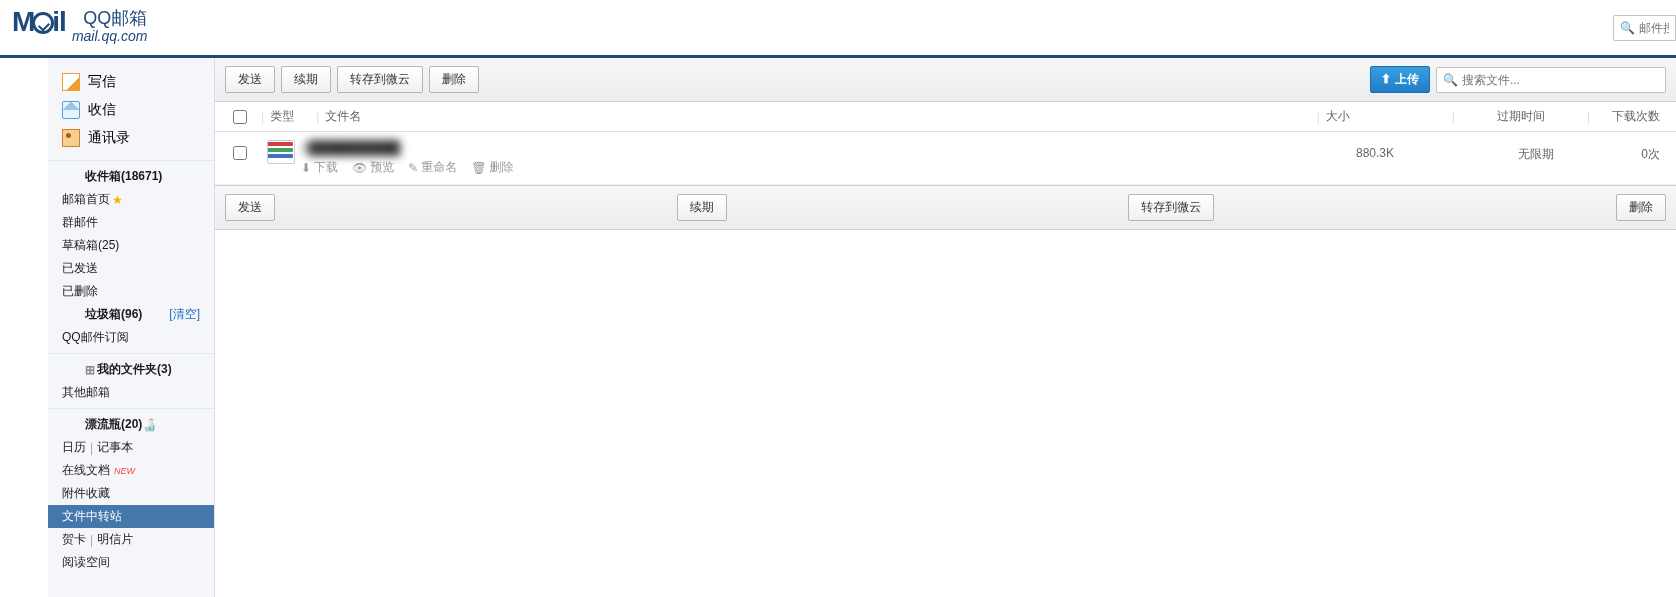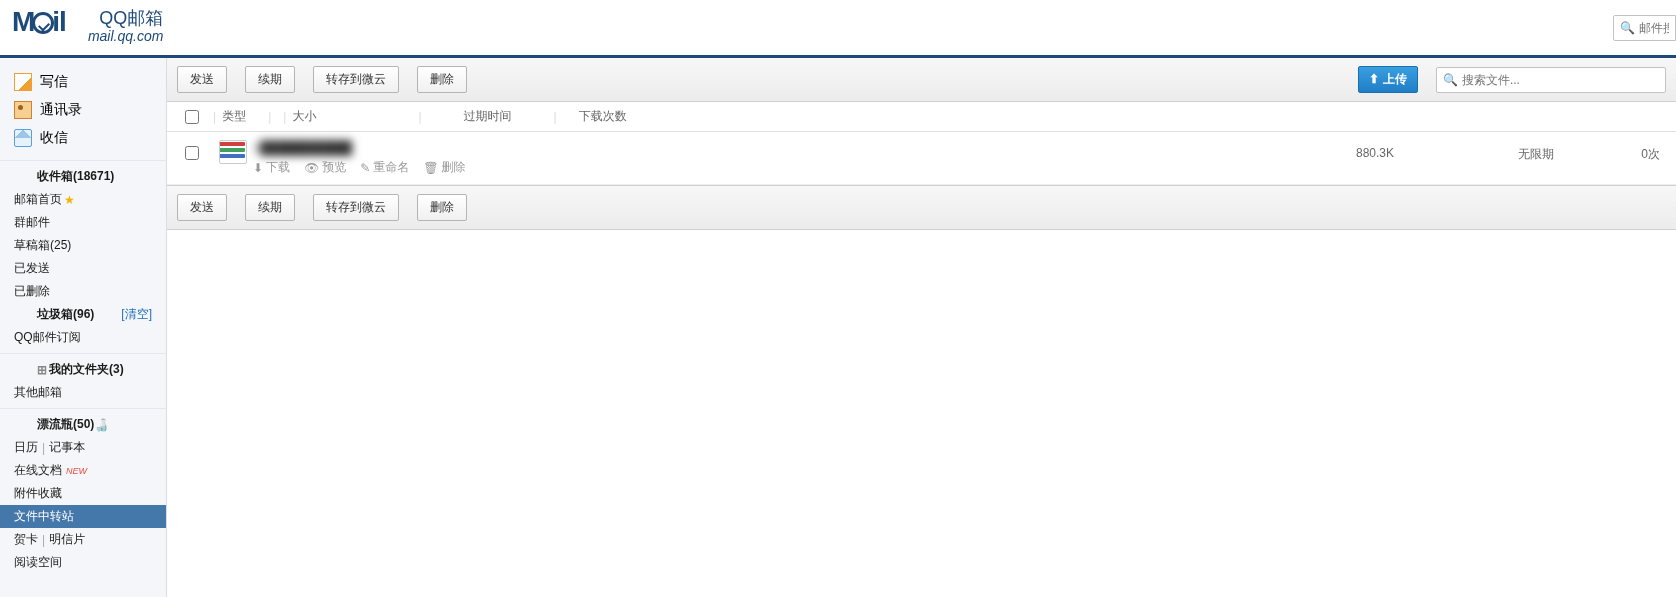--- a/index.html
+++ b/index.html
@@ -4,35 +4,35 @@
 <style>
 * { margin: 0; padding: 0; box-sizing: border-box; font-family: "Microsoft YaHei", Arial, sans-serif; }
 body { font-size: 12px; color: #333; background: #fff; overflow: hidden; }
 
 
 .header { height: 58px; border-bottom: 3px solid #1e4a7a; display: flex; align-items: flex-start; padding: 6px 0 0 12px; position: relative; }
 .logo-block { display: flex; align-items: flex-start; text-align: right; }
 .logo-mail { font-size: 28px; font-weight: bold; color: #1e4a7a; letter-spacing: -1px; font-family: Arial, sans-serif; }
 .logo-mail .o-icon { display:inline-block; width:22px; height:22px; border:3px solid #1e4a7a; border-radius:50%; vertical-align:-3px; position:relative; margin:0 -2px; }
 .logo-mail .o-icon::after{content:""; position:absolute; left:4px; top:7px; width:8px; height:5px; border-left:2px solid #1e4a7a; border-bottom:2px solid #1e4a7a; transform:rotate(-45deg);}
-.logo-sub { margin-left: 22px; }
+.logo-sub { margin-left: 6px; }
 .logo-sub .cn { font-size: 18px; color: #1e4a7a; font-weight: 500; }
 .logo-sub .en { font-size: 14px; color: #1e4a7a; display: block; margin-top: -2px; font-style: italic; }
 .header-info { margin-left: 28px; padding-top: 2px; }
 .account-line { font-size: 12px; color: #333; }
 .account-line .caret { color: #aaa; margin-left: 2px; }
 .nav-links { margin-top: 4px; font-size: 12px; }
 .nav-links a { color: #1e6fbf; text-decoration: none; cursor: pointer; }
 .nav-links .sep { color: #bbb; margin: 0 4px; }
 .top-search { position: absolute; right: 0; top: 50%; transform: translateY(-50%); border:1px solid #c3c3c3; background:#fff; height:26px; display:flex; align-items:center; padding:0 6px; border-radius:2px 0 0 2px; }
 .top-search .mag { color:#888; margin-right:4px; }
 .top-search input { border:none; outline:none; font-size:12px; width:30px; }
 
 
-.container { display: flex; height: calc(100vh - 58px); }
+.container { display: flex; height: calc(100vh - 58px); padding-left: 48px; }
 .sidebar { width: 167px; background: #f4f6f9; border-right: 1px solid #d6dde6; padding-top: 10px; overflow-y: auto; }
 .main { flex: 1; background: #fff; overflow: hidden; }
 
 
 .side-primary { padding: 0 0 8px 0; }
 .side-primary .p-item { display:flex; align-items:center; padding: 5px 14px; cursor:pointer; }
 .side-primary .p-item .ico { width:18px; height:18px; margin-right:8px; display:inline-flex; align-items:center; justify-content:center; }
 .side-primary .p-item .lbl { font-size:14px; color:#000; }
 .ico-compose{border:1px solid #f0a030;position:relative;background:linear-gradient(135deg,#fff 60%,#f0a030 60%);}
 .ico-inbox{border:1px solid #5aa0e0;border-radius:2px;position:relative;background:#e8f2fb;}
@@ -48,21 +48,21 @@
 .side-group .g-item .star { color:#f5b301; margin-left:2px; }
 .side-group .g-item .new { color:#e74c3c; font-size:9px; margin-left:4px; font-style:italic; }
 .side-group .g-item.sel { background:#4477aa; }
 .side-group .g-item.sel a { color:#fff; }
 .side-group .clear { float:right; color:#1e6fbf; font-weight:normal; font-size:12px; margin-left:auto; }
 .side-group .expand { color:#888; margin-right:2px; width:10px; display:inline-block; }
 .side-group .inline a { color:#1a1a1a; }
 .side-group .inline .isep { color:#aaa; margin:0 4px; }
 
 
-.toolbar { background: linear-gradient(#f7f7f7,#ececec); border-bottom:1px solid #d0d0d0; padding: 8px 10px; display:flex; align-items:center; gap:18px; }
+.toolbar { background: linear-gradient(#f7f7f7,#ececec); border-bottom:1px solid #d0d0d0; padding: 8px 10px; display:flex; align-items:center; gap:6px;justify-content:space-between; }
 .toolbar.bottom { border-top:1px solid #d0d0d0; border-bottom:1px solid #d0d0d0; }
 .btn { border:1px solid #b5b5b5; background:linear-gradient(#fff,#f0f0f0); padding:4px 12px; font-size:12px; cursor:pointer; border-radius:2px; color:#333; }
 .btn-primary { border:1px solid #1a6fb0; background:linear-gradient(#3a9ee0,#1f7ec7); color:#fff; font-weight:bold; padding:4px 10px; }
 .btn-primary .up-ico { margin-right:4px; }
 .toolbar .spacer { flex:1; }
 .file-search { border:1px solid #c3c3c3; background:#fff; height:26px; display:flex; align-items:center; padding:0 6px; border-radius:2px; width:230px; }
 .file-search .mag { color:#888; margin-right:4px; }
 .file-search input { border:none; outline:none; font-size:12px; flex:1; }
 
 
@@ -110,27 +110,27 @@
 
 <div class="container">
 
   <div class="sidebar">
     <div class="side-primary">
       <div class="p-item">
           <span class="ico ico-compose"></span>
           <span class="lbl">写信</span>
         </div>
       <div class="p-item">
+          <span class="ico ico-inbox"></span>
+          <span class="lbl">收信</span>
+        </div>
+      <div class="p-item">
           <span class="ico ico-contacts"></span>
           <span class="lbl">通讯录</span>
         </div>
-      <div class="p-item">
-          <span class="ico ico-inbox"></span>
-          <span class="lbl">收信</span>
-        </div>
     </div>
 
     <div class="side-group">
       <div class="g-head">
           <span>收件箱(18671)</span>
         </div>
       <div class="g-item">
           <a>邮箱首页</a>
           <span class="star">★</span>
         </div>
@@ -160,21 +160,21 @@
           <span class="expand">⊞</span>
           <span>我的文件夹(3)</span>
         </div>
       <div class="g-item">
           <a>其他邮箱</a>
         </div>
     </div>
 
     <div class="side-group">
       <div class="g-head">
-          <span>漂流瓶(50)</span>
+          <span>漂流瓶(20)</span>
           <span class="bottle">🍶</span>
         </div>
       <div class="g-item inline">
         <a>日历</a>
           <span class="isep">|</span>
           <a>记事本</a>
       </div>
       <div class="g-item">
           <a>在线文档</a>
           <span class="new">NEW</span>
@@ -210,20 +210,21 @@
       </div>
     </div>
 
     <div class="thead">
       <div class="col-check">
           <input type="checkbox" style="">
         </div>
       <span class="vsep">|</span>
       <div class="col-type">类型</div>
       <span class="vsep">|</span>
+      <div class="col-name">文件名</div>
       <span class="vsep">|</span>
       <div class="col-size">大小</div>
       <span class="vsep">|</span>
       <div class="col-expire">过期时间</div>
       <span class="vsep">|</span>
       <div class="col-dlcount">下载次数</div>
     </div>
 
     <div class="frow">
       <div class="col-check">

